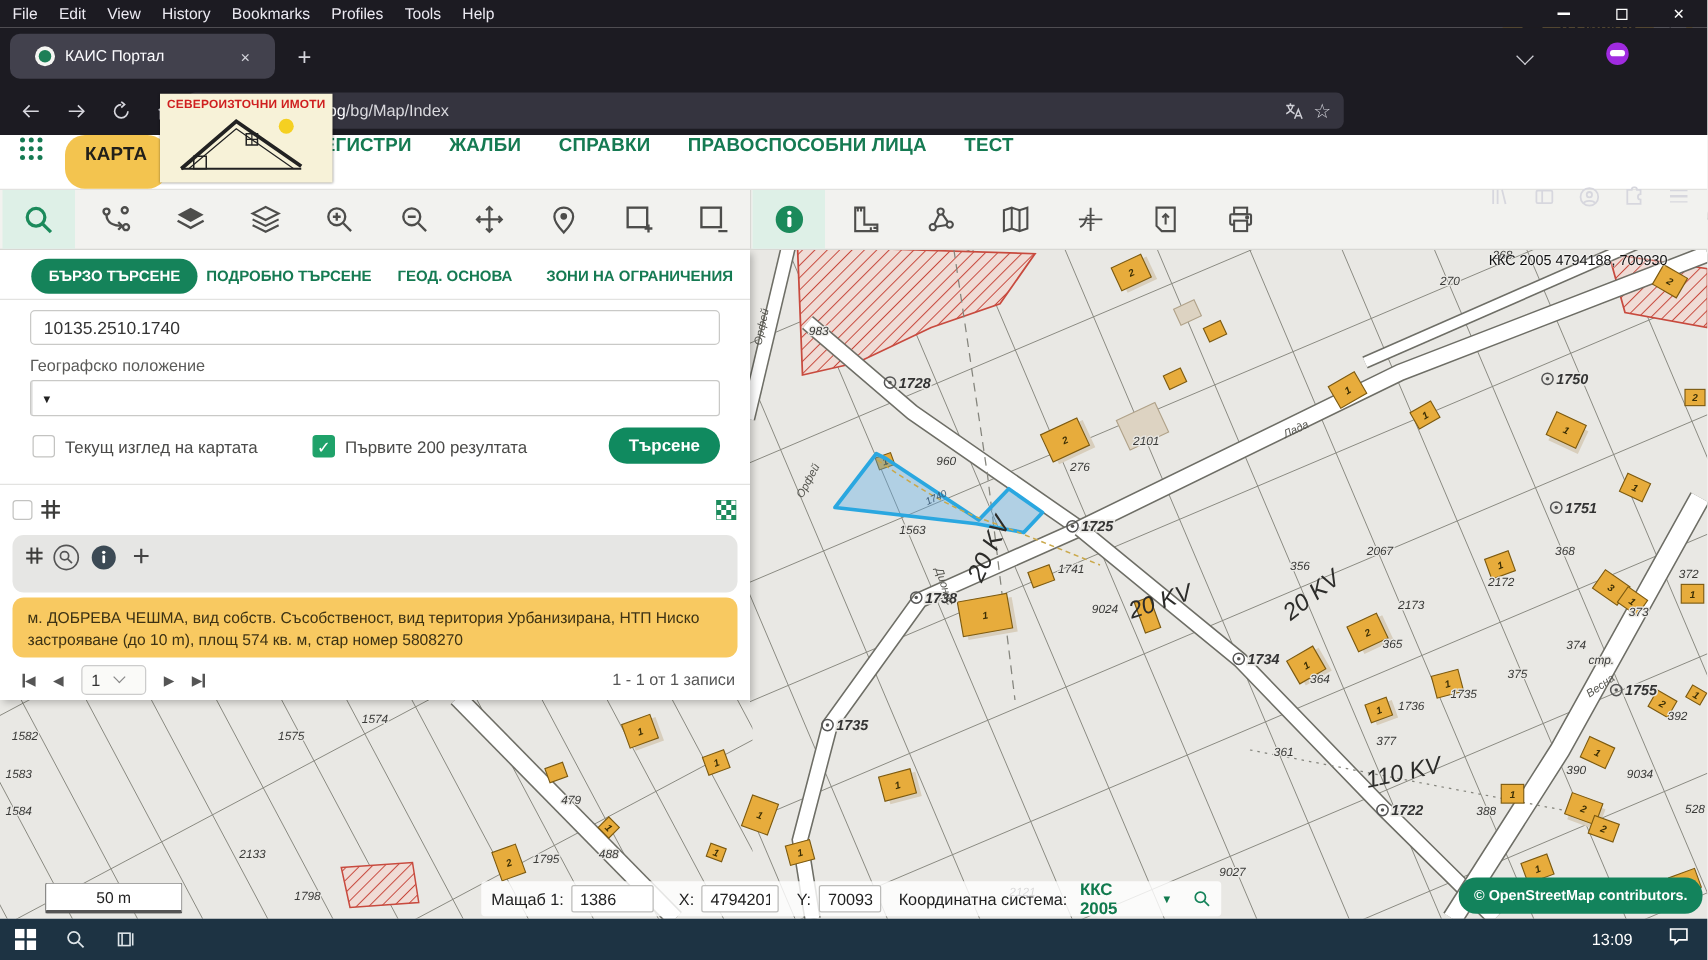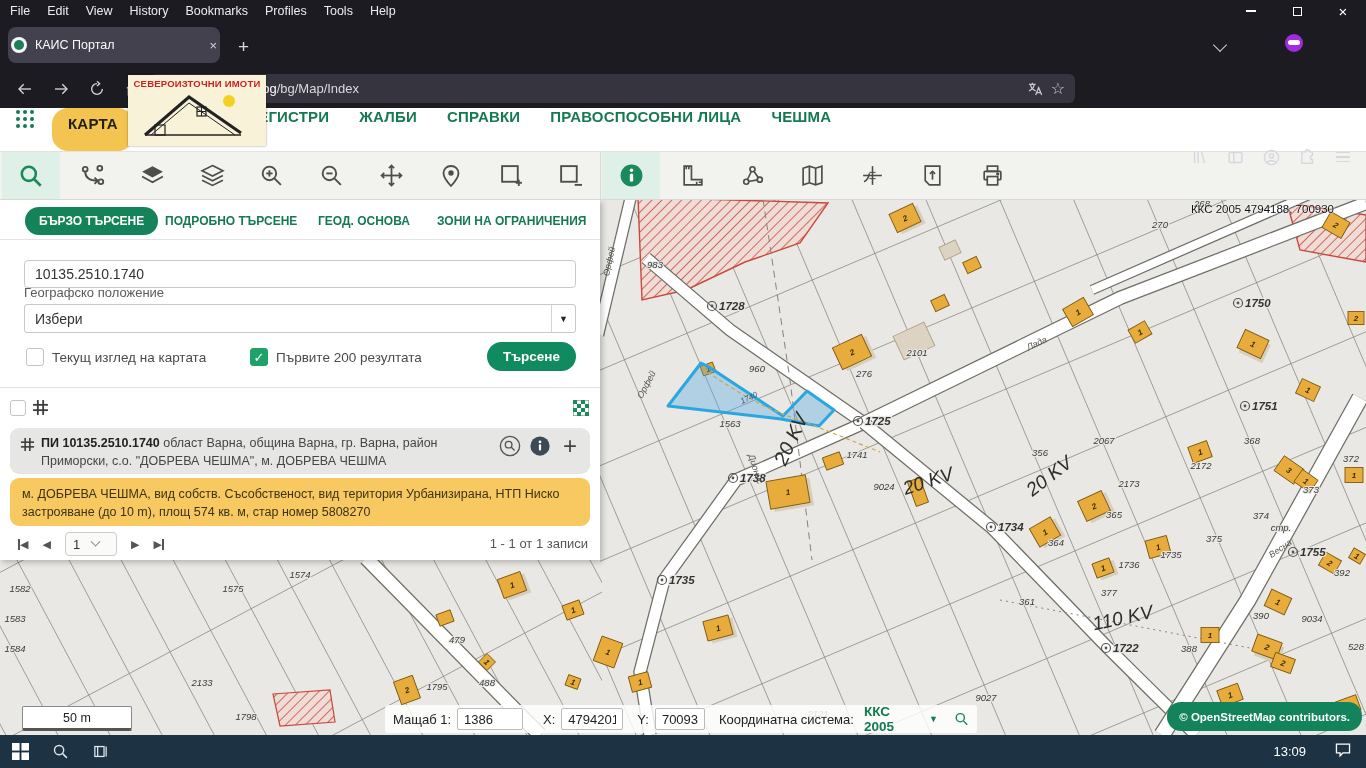--- a/index.html
+++ b/index.html
@@ -8,21 +8,21 @@
   #stage { position:relative; width:1366px; height:768px; background:#e9e8e4; }
 
   
   #menubar { left:0; top:0; width:1366px; height:22px; background:#1c1b22; display:flex; align-items:center; gap:17px; padding-left:10px; z-index:60; }
   #menubar span { color:#eceaf2; font-size:12.5px; }
   #wincontrols { right:0; top:0; height:22px; display:flex; z-index:65; }
   #wincontrols .wc { width:46px; height:22px; display:flex; align-items:center; justify-content:center; color:#fff; }
   .wc-min-bar { width:10px; height:1.5px; background:#fff; }
   .wc-rest { width:9px; height:9px; border:1.2px solid #fff; position:relative; }
   #tabrow { left:0; top:22px; width:1366px; height:46px; background:#1c1b22; z-index:60; }
-  #tab { left:8px; top:5px; width:212px; height:36px; background:#42414d; border-radius:8px; display:flex; align-items:center; padding:0 3px; gap:8px; }
+  #tab { left:8px; top:5px; width:212px; height:36px; background:#42414d; border-radius:8px; display:flex; align-items:center; padding:0 20px; gap:8px; }
   #tab .tabtitle { color:#fbfbfe; font-size:12.5px; flex:1; white-space:nowrap; overflow:hidden; }
   #tab .tabclose { color:#d5d5dc; font-size:13px; }
   .favicon { width:16px; height:16px; border-radius:50%; background:#f5f5f2; position:relative; }
   .favicon:after { content:""; position:absolute; left:3px; top:3px; width:10px; height:10px; border-radius:50%; background:#1d7f57; }
   #newtab { left:238px; top:14px; color:#d5d5dc; font-size:19px; }
   #tablist-chevron { left:1215px; top:18px; width:10px; height:10px; border-right:1.6px solid #cfcfd6; border-bottom:1.6px solid #cfcfd6; transform:rotate(45deg); }
   #privbadge { left:1246px; top:12px; display:flex; align-items:center; gap:23px;flex-direction:column; }
   #privbadge .pb-icon { width:18px; height:18px; border-radius:50%; background:#a02be0; position:relative; }
   #privbadge .pb-icon:after { content:""; position:absolute; left:3px; top:6px; width:12px; height:5px; border-radius:3px; background:#fff; }
   #privbadge .pb-label { color:#fbfbfe; font-size:13px; }
@@ -54,21 +54,21 @@
   #toolstrip { left:0; top:152px; width:1366px; height:48px; background:#f2f2ef; border-bottom:1px solid #d8d8d4; z-index:40; }
   .toolcell { top:0; width:48px; height:47px; display:flex; align-items:center; justify-content:center; }
   .toolcell.active { background:#def0e7; width:58px; }
   #tool-divider { left:600px; top:0; width:1px; height:47px; background:#d8d8d4; }
 
   
   #panel { left:0; top:200px; width:600px; height:360px; background:#ffffff; box-shadow:2px 2px 6px rgba(0,0,0,.25); z-index:30; }
   .ptab { font-size:12px; font-weight:bold; color:#157a52; }
   #ptab-active { left:25px; top:7px; background:#15835a; color:#fff; padding:7px 14px; border-radius:15px; }
   #ptabs-row { position:absolute; left:0; top:0; width:600px; height:40px; border-bottom:1px solid #e3e3e1; }
-  #search-input { left:24px; top:48px; width:552px; height:28px; border:1px solid #c9c9c7; border-radius:4px; font-size:14px; color:#333; padding:0 10px; font-family:"Liberation Sans",sans-serif;margin-top:12px; }
+  #search-input { left:24px; top:48px; width:552px; height:28px; border:1px solid #c9c9c7; border-radius:4px; font-size:14px; color:#333; padding:0 10px; font-family:"Liberation Sans",sans-serif; }
   #geo-label { left:24px; top:85px; font-size:13px; color:#5a5a58; }
   #geo-select { left:24px; top:104px; width:552px; height:29px; border:1px solid #c9c9c7; border-radius:3px; display:flex; align-items:center; }
   #geo-select .sel-val { flex:1; font-size:14px; color:#333; padding-left:10px; }
   #geo-select .sel-arrow { width:24px; height:27px; border-left:1px solid #d5d5d3; display:flex; align-items:center; justify-content:center; font-size:9px; color:#222; }
   .cb { width:18px; height:18px; border:1px solid #c3c3c1; border-radius:3px; background:#fff; }
   .cb.checked { background:#1fa26a; border-color:#1fa26a; color:#fff; font-size:13px; display:flex; align-items:center; justify-content:center; }
   .cb-label { font-size:13.5px; color:#4a4a48; }
   #btn-search { left:487px; top:142px; width:89px; height:29px; background:#108a5f; border:none; border-radius:15px; color:#fff; font-weight:bold; font-size:13.5px; font-family:"Liberation Sans",sans-serif; }
   #res-divider { left:0; top:187px; width:600px; height:1px; background:#e3e3e1; }
   #gridrow-cb { left:10px; top:200px; width:16px; height:16px; }
@@ -82,21 +82,21 @@
   .pg-ico { font-size:11px; color:#555; display:flex; align-items:center; }
   .pg-bar { width:2px; height:11px; background:#555; }
   #page-select { width:52px; height:24px; border:1px solid #ccc; border-radius:4px; background:#fafaf8; display:flex; align-items:center; padding:0 7px; gap:12px; font-size:13px; color:#333; }
   #page-select .chev { width:7px; height:7px; border-right:1.4px solid #888; border-bottom:1.4px solid #888; transform:rotate(45deg) translate(-2px,-2px); }
   #records-info { right:12px; top:336px; font-size:13px; color:#555; }
 
   
   #map-svg { left:0; top:152px; z-index:1; }
   #watermark { left:122px; top:646px; width:560px; z-index:5; font-size:34px; font-weight:bold; color:rgba(205,62,72,.5); white-space:nowrap; letter-spacing:1px; }
   #coord-readout { right:32px; top:203px; z-index:5; font-size:11.5px; color:#111; text-shadow:0 0 2px #fff,0 0 2px #fff; }
-  #scalebox { left:22px; top:706px; width:110px; height:25px; background:#fff; border:1px solid #8a8a88; border-bottom:3px solid #555; border-radius:2px; display:flex; align-items:center; justify-content:center; font-size:12.5px; color:#222; z-index:10; }
+  #scalebox { left:36px; top:706px; width:110px; height:25px; background:#fff; border:1px solid #8a8a88; border-bottom:3px solid #555; border-radius:2px; display:flex; align-items:center; justify-content:center; font-size:12.5px; color:#222; z-index:10; }
   #statusstrip { left:385px; top:705px; width:592px; height:28px; background:rgba(255,255,255,.82); border-radius:3px; display:flex; align-items:center; padding:0 8px; gap:6px; z-index:10; }
   .st-label { font-size:13px; color:#222; white-space:nowrap; }
   .st-input { height:22px; border:1px solid #bcbcba; border-radius:2px; background:#fff; font-size:13px; color:#222; padding:0 6px; font-family:"Liberation Sans",sans-serif; }
   #crs-val { color:#117a4e; font-weight:bold; font-size:13.5px; margin-left:4px; }
   #crs-arrow { font-size:9px; color:#117a4e; margin:0 10px 0 14px; }
   #osmbadge { right:4px; top:702px; height:29px; background:#13835c; border-radius:14px; display:flex; align-items:center; padding:0 12px; color:#fff; font-size:11.5px; font-weight:bold; z-index:10; }
 
   
   #taskbar { left:0; top:735px; width:1366px; height:33px; background:#1d3343; z-index:80; display:flex; align-items:center; }
   .tk-ico { width:40px; height:33px; display:flex; align-items:center; justify-content:center; }
@@ -680,21 +680,20 @@
   <div id="panel" class="abs">
     <div id="ptabs-row">
       <div id="ptab-active" class="ptab abs">БЪРЗО ТЪРСЕНЕ</div>
       <div class="ptab abs" style="left:165px;top:14px">ПОДРОБНО ТЪРСЕНЕ</div>
       <div class="ptab abs" style="left:318px;top:14px">ГЕОД. ОСНОВА</div>
       <div class="ptab abs" style="left:437px;top:14px">ЗОНИ НА ОГРАНИЧЕНИЯ</div>
     </div>
     <input id="search-input" class="abs" value="10135.2510.1740" style="">
     <div id="geo-label" class="abs">Географско положение</div>
     <div id="geo-select" class="abs">
-      <span class="sel-val">Избери</span>
       <span class="sel-arrow">▼</span>
     </div>
     <div class="cb abs" style="left:26px;top:148px"></div>
     <div class="cb-label abs" style="left:52px;top:150px">Текущ изглед на картата</div>
     <div class="cb checked abs" style="left:250px;top:148px">✓</div>
     <div class="cb-label abs" style="left:276px;top:150px">Първите 200 резултата</div>
     <button id="btn-search" class="abs">Търсене</button>
     <div id="res-divider" class="abs"></div>
     <div id="gridrow-cb" class="cb abs"></div>
     <svg class="abs" style="left:32px;top:199px" width="17" height="17" viewBox="0 0 16 16" stroke="#3d3d3b" stroke-width="1.7">
@@ -716,21 +715,20 @@
           <rect x="12" y="12" width="4" height="4"></rect>
         </g>
       </svg>
     <div id="result-card" class="abs">
       <svg style="margin-top:3px" width="15" height="15" viewBox="0 0 16 16" stroke="#3d3d3b" stroke-width="1.7">
           <line x1="5.5" y1="1" x2="5.5" y2="15"></line>
           <line x1="10.5" y1="1" x2="10.5" y2="15"></line>
           <line x1="1" y1="5.5" x2="15" y2="5.5"></line>
           <line x1="1" y1="10.5" x2="15" y2="10.5"></line>
         </svg>
-      <div id="result-text"><b>ПИ 10135.2510.1740</b><span> област Варна, община Варна, гр. Варна, район Приморски, с.о. "ДОБРЕВА ЧЕШМА", м. ДОБРЕВА ЧЕШМА</span></div>
       <div class="res-ico">
         <svg width="22" height="22" viewBox="0 0 24 24" fill="none" stroke="#555" stroke-width="1.5">
             <circle cx="12" cy="12" r="10.5"></circle>
             <circle cx="10.5" cy="10.5" r="3.6"></circle>
             <line x1="13.2" y1="13.2" x2="17" y2="17"></line>
           </svg>
       </div>
       <div class="res-ico">
         <svg width="22" height="22" viewBox="0 0 24 24">
             <circle cx="12" cy="12" r="10.5" fill="#3c4a55"></circle>
@@ -896,21 +894,21 @@
         <circle cx="4" cy="18" r="2"></circle>
         <circle cx="11" cy="18" r="2"></circle>
         <circle cx="18" cy="18" r="2"></circle>
       </svg>
     <span id="nav-karta" class="nav-item">КАРТА</span>
     <span class="nav-item">УСЛУГИ</span>
     <span class="nav-item">РЕГИСТРИ</span>
     <span class="nav-item">ЖАЛБИ</span>
     <span class="nav-item">СПРАВКИ</span>
     <span class="nav-item">ПРАВОСПОСОБНИ ЛИЦА</span>
-    <span class="nav-item">ЧЕШМА</span>
+    <span class="nav-item">ТЕСТ</span>
   </div>
   <div id="objpill" class="abs">
     <span class="burger">
         <i></i>
         <i></i>
         <i></i>
       </span>
     <span class="obj-label">0 Обекти</span>
     <span class="obj-dl">↓</span>
   </div>

